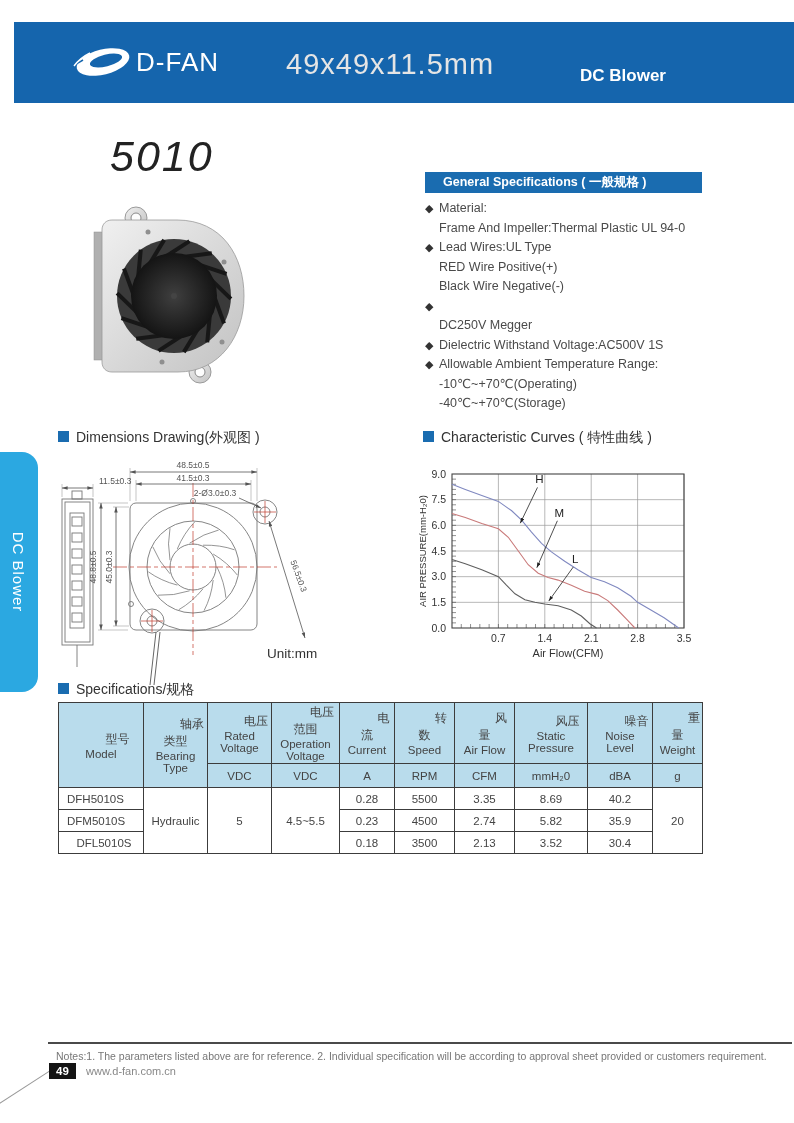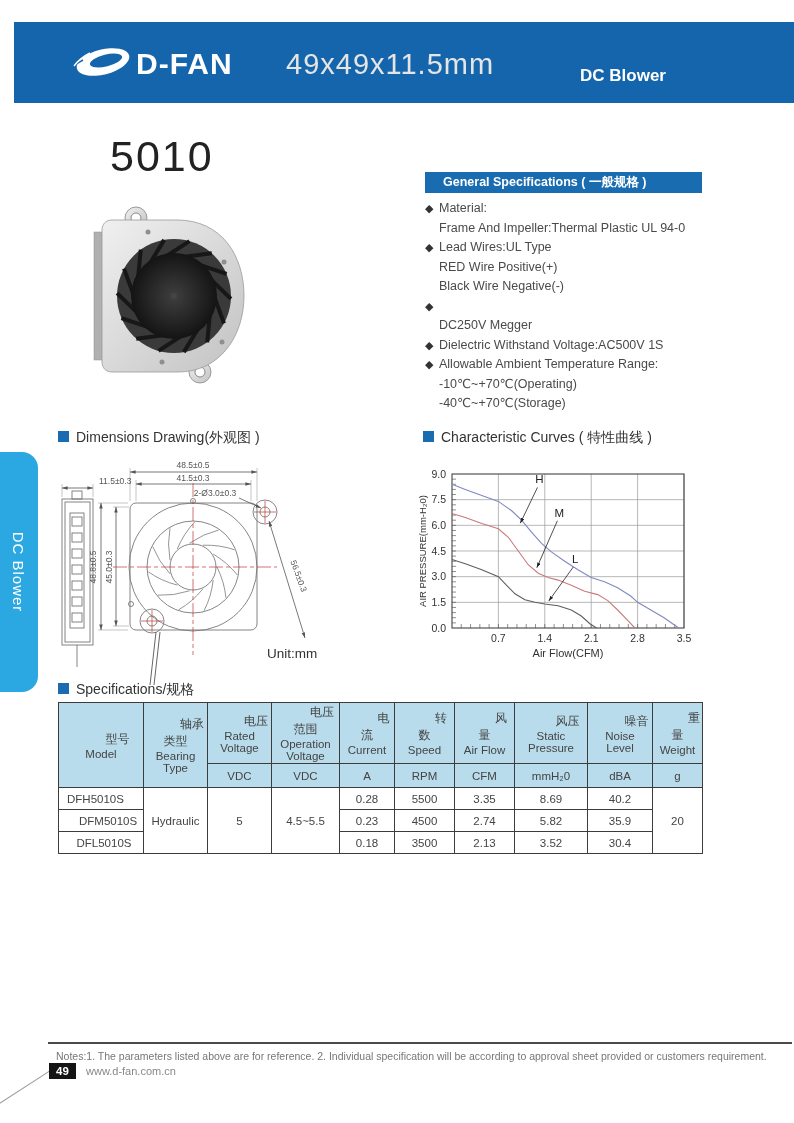--- a/index.html
+++ b/index.html
@@ -1,29 +1,29 @@
 <!DOCTYPE html>
 <html><head>
 <meta charset="utf-8">
 <style>
   html,body{margin:0;padding:0;background:#e8e8e8;}
   .page{position:relative;width:794px;height:1123px;margin:0 auto;background:#fff;overflow:hidden;
         font-family:"Liberation Sans","DejaVu Sans",sans-serif;color:#4a4a4a;}
   .abs{position:absolute;}
   
   .topbar{left:14px;top:22px;width:780px;height:81px;background:#1565ad;}
-  .brand{left:122px;top:25px;color:#fff;font-size:30px;font-weight:bold;letter-spacing:1px;}
+  .brand{left:122px;top:25px;color:#fff;font-size:26px;font-weight:normal;letter-spacing:1px;}
   .sizetitle{left:272px;top:26px;color:#e5e5e5;font-size:29px;letter-spacing:1px;}
   .prodtype{left:566px;top:44px;color:#fff;font-size:17px;font-weight:bold;}
   
   .sidetab{left:0;top:452px;width:38px;height:240px;background:#2ba8e1;border-radius:0 16px 16px 0;}
   .sidetab span{position:absolute;left:10px;top:50%;transform:translateY(-50%);
         writing-mode:vertical-rl;color:#fff;font-size:15px;letter-spacing:1px;white-space:nowrap;}
   
-  .model5010{left:110px;top:132px;font-size:43px;color:#222;letter-spacing:2px;}
+  .model5010{left:110px;top:132px;font-size:43px;color:#222;letter-spacing:2px;font-style:italic;}
   
   .gsbar{left:425px;top:172px;width:277px;height:21px;background:#1a6cb0;color:#fff;
          font-size:12.5px;font-weight:bold;line-height:21px;padding-left:18px;box-sizing:border-box;}
   .gslist{left:425px;top:199px;width:330px;font-size:12.5px;line-height:19.5px;color:#4a4a4a;}
   .gsline{display:flex;}
   .gsline .b{width:14px;flex:0 0 14px;font-size:11px;color:#333;}
   
   .sectitle{font-size:14px;color:#333;}
   .sectitle .sq{display:inline-block;width:11px;height:11px;background:#1a6cb0;margin-right:7px;}
   
@@ -402,21 +402,21 @@
       <td rowspan="3">5</td>
       <td rowspan="3">4.5~5.5</td>
       <td>0.28</td>
       <td>5500</td>
       <td>3.35</td>
       <td>8.69</td>
       <td>40.2</td>
       <td rowspan="3">20</td>
     </tr>
     <tr class="rowd">
-      <td style="text-align:left;padding-left:20px">DFM5010S</td>
+      <td style="text-align:left;padding-left:8px">DFM5010S</td>
       <td>0.23</td>
       <td>4500</td>
       <td>2.74</td>
       <td>5.82</td>
       <td>35.9</td>
     </tr>
     <tr class="rowd">
       <td style="text-align:center;padding-left:8px">DFL5010S</td>
       <td>0.18</td>
       <td>3500</td>

